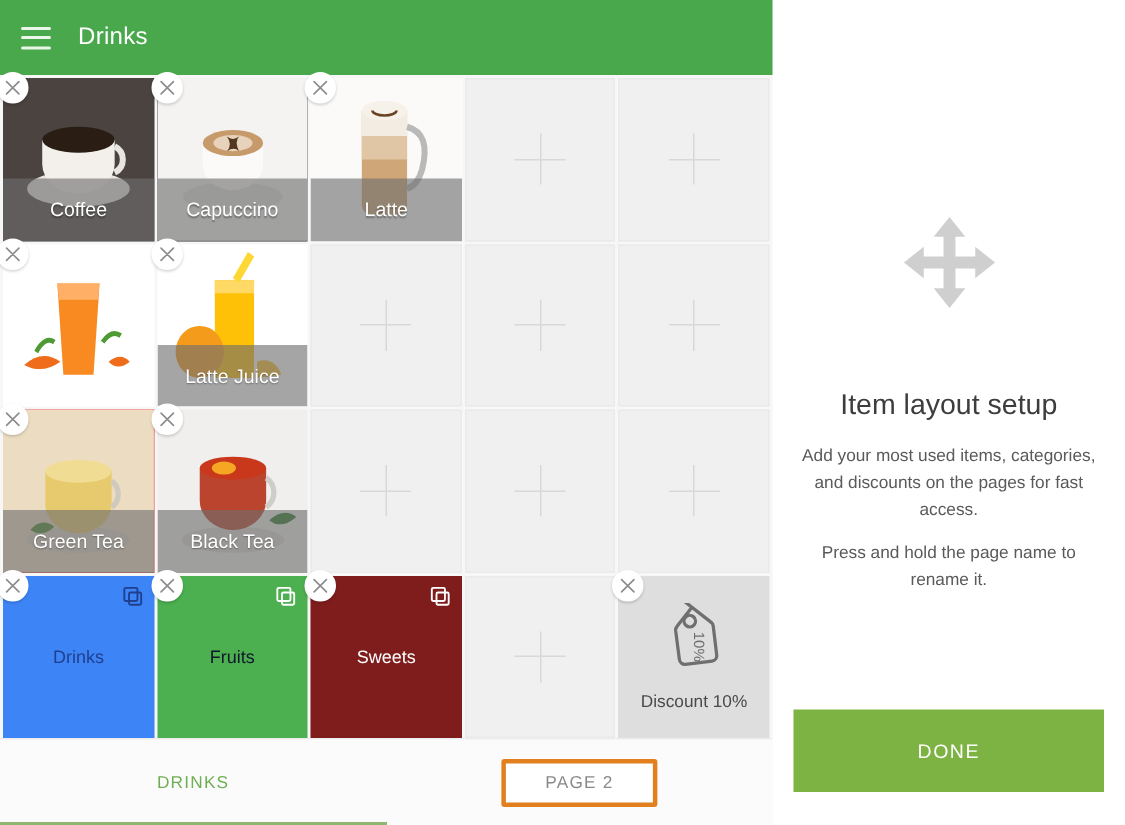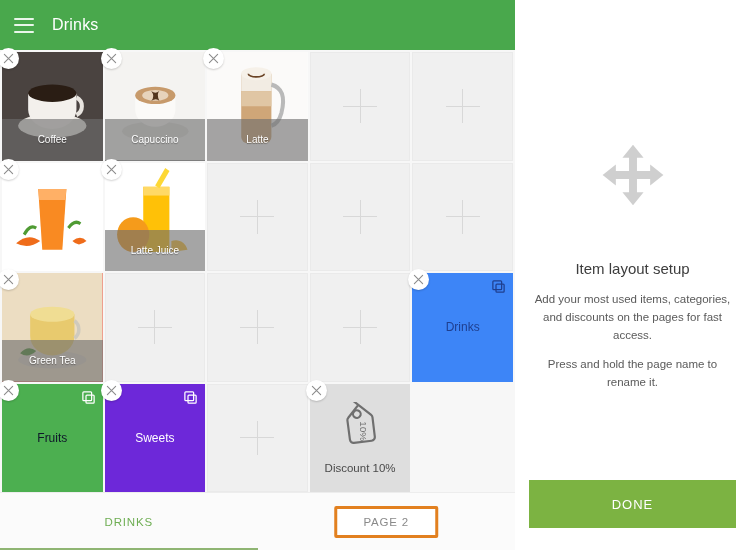--- a/index.html
+++ b/index.html
@@ -58,21 +58,21 @@
 
   
   .img-tile { background-position: center; background-size: cover; background-repeat: no-repeat; }
   .img-art { position: absolute; inset: 0; }
   .label-band {
     position: absolute; left: 0; right: 0; bottom: 0; height: 38%;
     background: rgba(110,110,110,0.62);
     display: flex; align-items: center; justify-content: center;
   }
   .label-band span {
-    color: #ffffff; font-size: 10px; text-align: center;
+    color: #ffffff; font-size: 13px; text-align: center;
     text-shadow: 0 1px 1px rgba(0,0,0,.35); padding: 0 2px;
     white-space: nowrap;
   }
 
   
   .cat-tile { display: flex; align-items: center; justify-content: center; }
   .cat-tile .cat-label { font-size: 12px; text-align: center; }
   .copy-icon { position: absolute; top: 6px; right: 7px; width: 15px; height: 15px; }
 
   
@@ -113,26 +113,26 @@
   }
 
   
   #right-pane {
     width: 235px; height: 550px; background: #ffffff;
     display: flex; flex-direction: column; align-items: center;
     padding: 0 14px;
   }
   #right-spacer { flex: 0 0 142px; }
   .move-icon { width: 66px; height: 66px; margin-bottom: 52px; }
-  #panel-title { font-size: 15px; color: #3d3d3d; margin-bottom: 14px; text-align: center; }
+  #panel-title { font-size: 19px; color: #3d3d3d; margin-bottom: 14px; text-align: center; }
   .panel-text { font-size: 11.5px; color: #5a5a5a; text-align: center; line-height: 1.55; }
   .panel-text.second { margin-top: 12px; }
   #right-flex { flex: 1 1 auto; }
   #done-button {
-    width: 100%; height: 48px; background: #7cb342; color: #ffffff;
+    width: 100%; height: 55px; background: #7cb342; color: #ffffff;
     border: none; font-size: 13px; letter-spacing: 1px;
     display: flex; align-items: center; justify-content: center;
     cursor: pointer; margin-bottom: 22px; font-family: inherit;
   }
 </style>
 </head>
 <body>
 
 <div id="app">
 
@@ -285,20 +285,41 @@
               <span>Green Tea</span>
             </div>
           </div>
           <div class="close-badge">
             <svg viewBox="0 0 24 24">
               <path d="M3 3 L21 21 M21 3 L3 21" stroke="#8c8c8c" stroke-width="2.4" fill="none" stroke-linecap="round"></path>
             </svg>
           </div>
         </div>
         <div class="cell">
+          <div class="tile img-tile" style="background: rgb(239, 239, 239);">
+            <div class="img-art"><svg viewBox="0 0 100 100" width="100%" height="100%" preserveAspectRatio="none">
+                <rect width="100" height="100" fill="#f0efed"></rect>
+                <ellipse cx="50" cy="80" rx="34" ry="8" fill="#dcdad6"></ellipse>
+                <path d="M28 36 h44 v20 a22 18 0 0 1 -44 0 z" fill="#b0260c" opacity="0.85"></path>
+                <ellipse cx="50" cy="36" rx="22" ry="7" fill="#c9381a"></ellipse>
+                <ellipse cx="44" cy="36" rx="8" ry="4" fill="#f5a623"></ellipse>
+                <path d="M72 42 a12 11 0 0 1 0 18" fill="none" stroke="#cfcdc9" stroke-width="3.5"></path>
+                <path d="M74 68 q10-8 18-2 q-10 8 -18 2z" fill="#2f7a2a"></path>
+              </svg></div>
+            <div class="label-band">
+              <span>Black Tea</span>
+            </div>
+          </div>
+          <div class="close-badge">
+            <svg viewBox="0 0 24 24">
+              <path d="M3 3 L21 21 M21 3 L3 21" stroke="#8c8c8c" stroke-width="2.4" fill="none" stroke-linecap="round"></path>
+            </svg>
+          </div>
+        </div>
+        <div class="cell">
           <div class="tile empty-tile">
             <div class="plus"></div>
           </div>
         </div>
         <div class="cell">
           <div class="tile empty-tile">
             <div class="plus"></div>
           </div>
         </div>
         <div class="cell">
@@ -328,21 +349,21 @@
             </svg>
             <span class="cat-label" style="color: #0f172a;">Fruits</span>
           </div>
           <div class="close-badge">
             <svg viewBox="0 0 24 24">
               <path d="M3 3 L21 21 M21 3 L3 21" stroke="#8c8c8c" stroke-width="2.4" fill="none" stroke-linecap="round"></path>
             </svg>
           </div>
         </div>
         <div class="cell">
-          <div class="tile cat-tile" style="background: #6d28d9;">
+          <div class="tile cat-tile" style="background: #7f1d1d;">
             <svg viewBox="0 0 24 24" class="copy-icon">
               <rect x="3" y="3" width="14" height="14" rx="1.5" fill="none" stroke="#ffffff" stroke-width="2"></rect>
               <rect x="8" y="8" width="13" height="13" rx="1.5" fill="none" stroke="#ffffff" stroke-width="2"></rect>
             </svg>
             <span class="cat-label" style="color: rgb(255, 255, 255);">Sweets</span>
           </div>
           <div class="close-badge">
             <svg viewBox="0 0 24 24">
               <path d="M3 3 L21 21 M21 3 L3 21" stroke="#8c8c8c" stroke-width="2.4" fill="none" stroke-linecap="round"></path>
             </svg>

